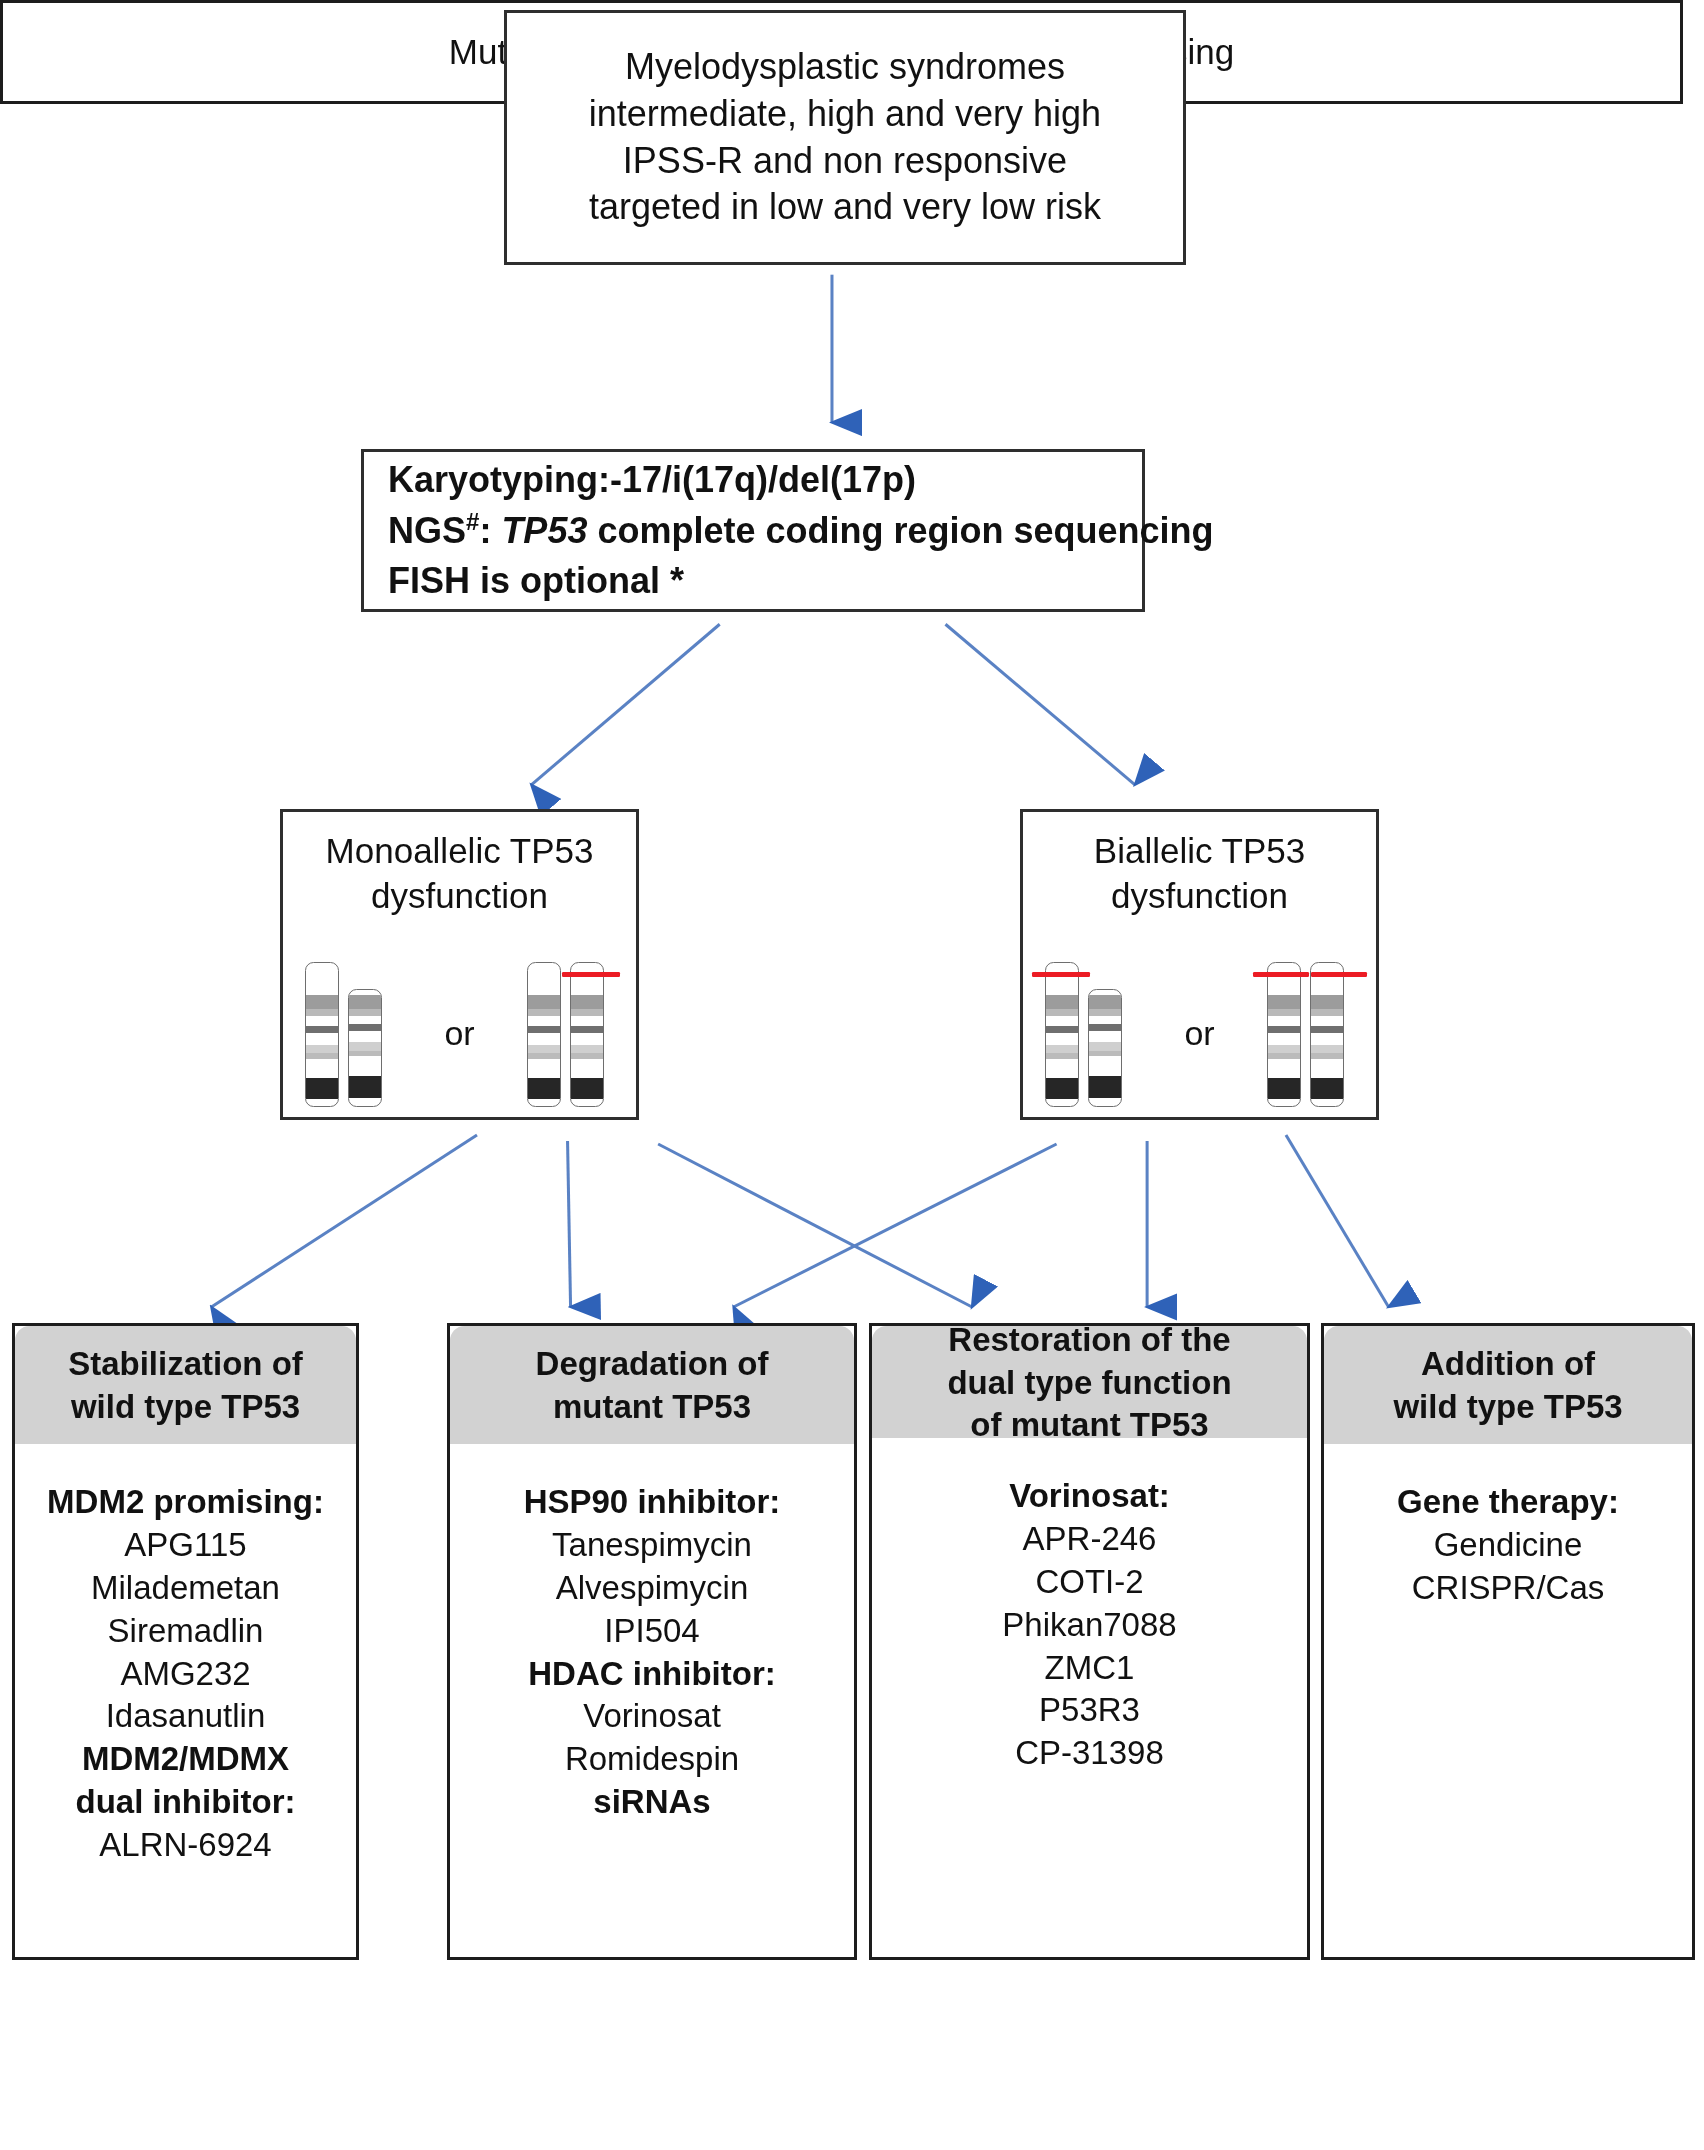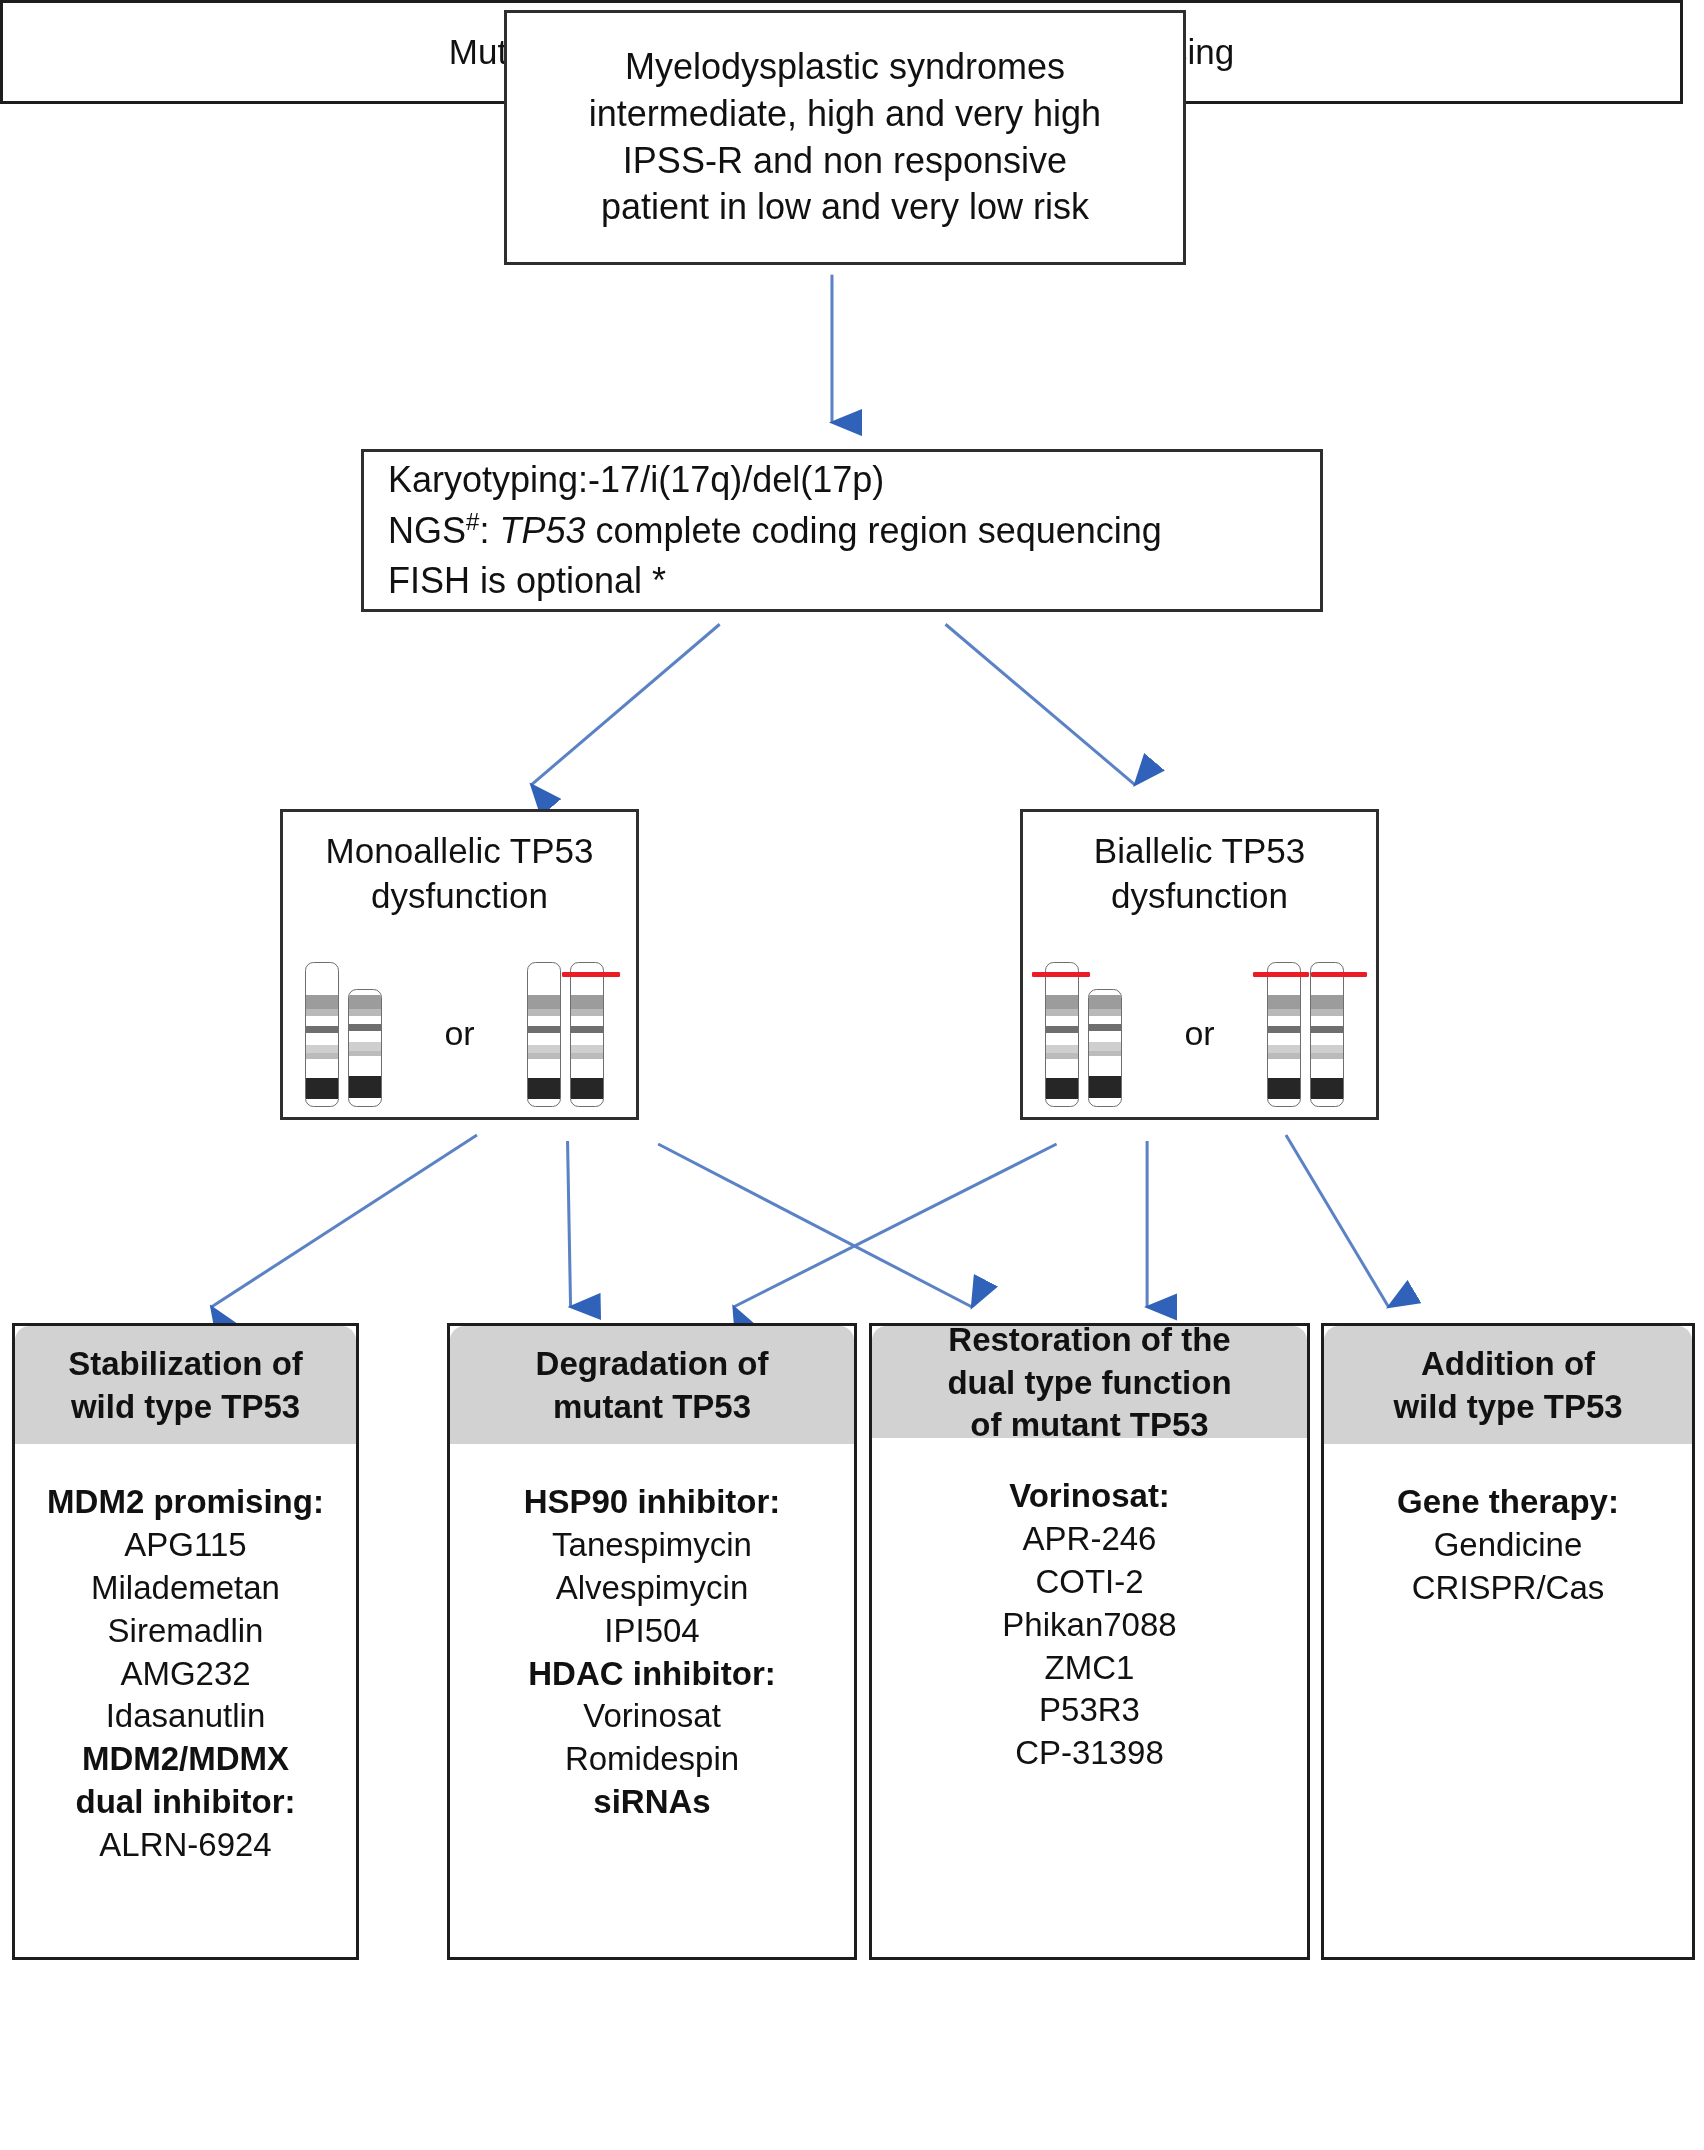--- a/index.html
+++ b/index.html
@@ -22,22 +22,22 @@
     text-align:center;
   }
   .box .ln{display:block;line-height:1.30;white-space:nowrap;text-align:right;}
 
   
   #top-box{left:504px;top:9.7px;width:682px;height:255px;}
   #top-box .ttl{font-weight:normal;font-size:36px;line-height:1.32;}
   #top-box .ln{font-size:36px;}
 
   
-  #diag-box{left:361px;top:449px;width:962px;height:163px;
-            align-items:flex-start;justify-content:center;padding-left:24px;}
+  #diag-box{left:361px;top:449px;width:784px;height:163px;
+            align-items:flex-start;justify-content:center;padding-left:24px;font-weight:bold;}
   #diag-box .ln{font-size:36px;line-height:1.38;text-align:left;}
   #diag-box .sup{font-size:24px;vertical-align:super;}
   #diag-box .ital{font-style:italic;}
 
   
   .dys{width:359px;height:311px;top:809px;justify-content:flex-start;padding-top:15.7px;}
   #mono-box{left:280px;}
   #bi-box{left:1020px;}
   .dys .ln{font-size:35px;line-height:1.30;}
   .chromo-row{
@@ -118,21 +118,21 @@
       <line x1="1750" y1="1895" x2="1215" y2="2165"></line>
       <line x1="1900" y1="1890" x2="1900" y2="2165"></line>
       <line x1="2130" y1="1880" x2="2300" y2="2165"></line>
     </g>
   </svg>
 
   <div class="box" id="top-box">
     <span class="ttl">Myelodysplastic syndromes</span>
     <span class="ln">intermediate, high and very high</span>
     <span class="ln">IPSS-R and non responsive</span>
-    <span class="ln">patient in low and very low risk</span>
+    <span class="ln">targeted in low and very low risk</span>
   </div>
 
   <div class="box" id="diag-box">
     <span class="ln">Karyotyping:-17/i(17q)/del(17p)</span>
     <span class="ln"><span>NGS</span><span class="sup">#</span><span>: </span><span class="ital">TP53</span><span> complete coding region sequencing</span></span>
     <span class="ln">FISH is optional *</span>
   </div>
 
   <div class="box dys" id="mono-box">
     <span class="ln">Monoallelic TP53</span>

